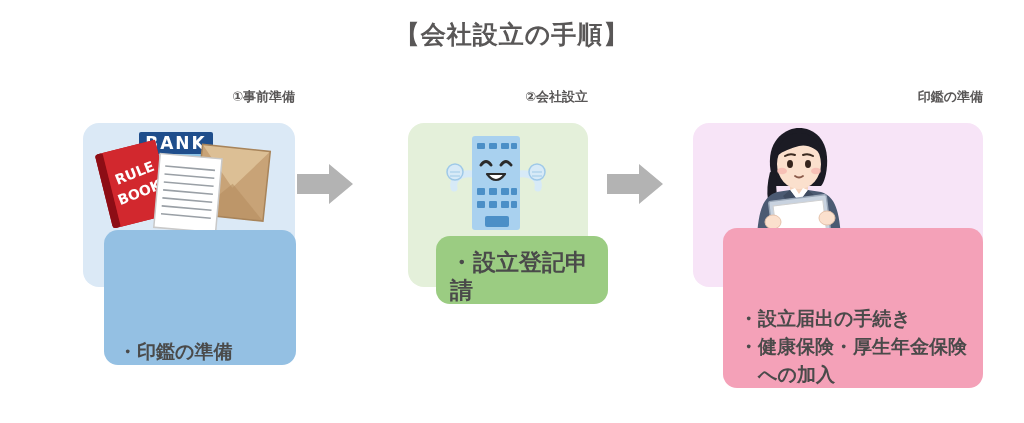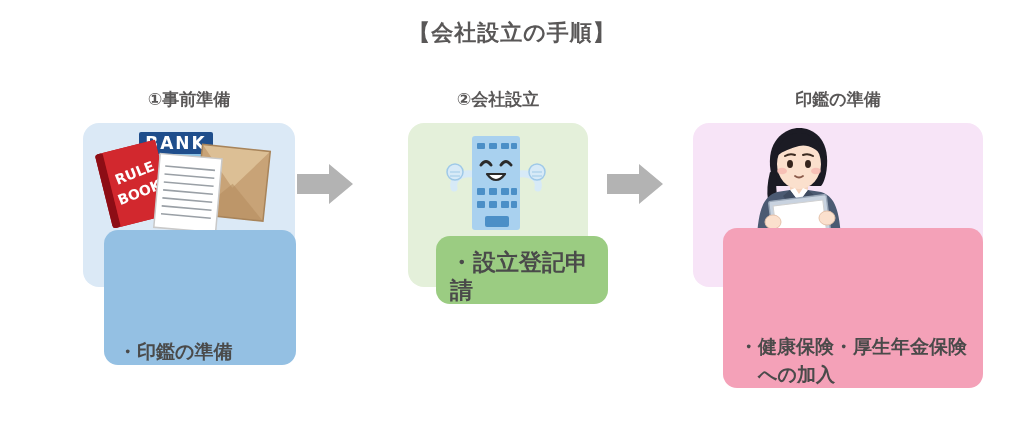--- a/index.html
+++ b/index.html
@@ -15,35 +15,35 @@
     font-family: "DejaVu Sans", "Liberation Sans", sans-serif;
   }
 
   
   #page-title {
     position: absolute;
     left: 0;
     top: 18px;
     width: 1024px;
     text-align: center;
-    font-size: 22px;
+    font-size: 25px;
     font-weight: bold;
     color: #595757;
     letter-spacing: 1px;
     white-space: nowrap;
   }
 
   
   .step-heading {
     position: absolute;
-    font-size: 17px;
+    font-size: 13px;
     font-weight: bold;
     color: #595757;
     white-space: nowrap;
-    text-align: center;
+    text-align: right;
   }
   #step-heading-1 { left: 83px;  top: 88px;  width: 212px; }
   #step-heading-2 { left: 408px; top: 88px;  width: 180px; }
   #step-heading-3 { left: 693px; top: 88px;  width: 290px; }
 
   
   .panel {
     position: absolute;
     border-radius: 16px;
   }
@@ -301,16 +301,17 @@
 
     <g>
       <ellipse cx="36" cy="96" rx="8" ry="7" fill="#fbe0cd" stroke="#e6c3ab" stroke-width="1"></ellipse>
       <ellipse cx="90" cy="92" rx="8" ry="7" fill="#fbe0cd" stroke="#e6c3ab" stroke-width="1"></ellipse>
     </g>
   </svg>
 </div>
 
 <div id="content-box-3" class="content-box">
   <ul>
+    <li>・設立届出の手続き</li>
     <li>・健康保険・厚生年金保険
 　への加入</li>
   </ul>
 </div>
 
 </body></html>

